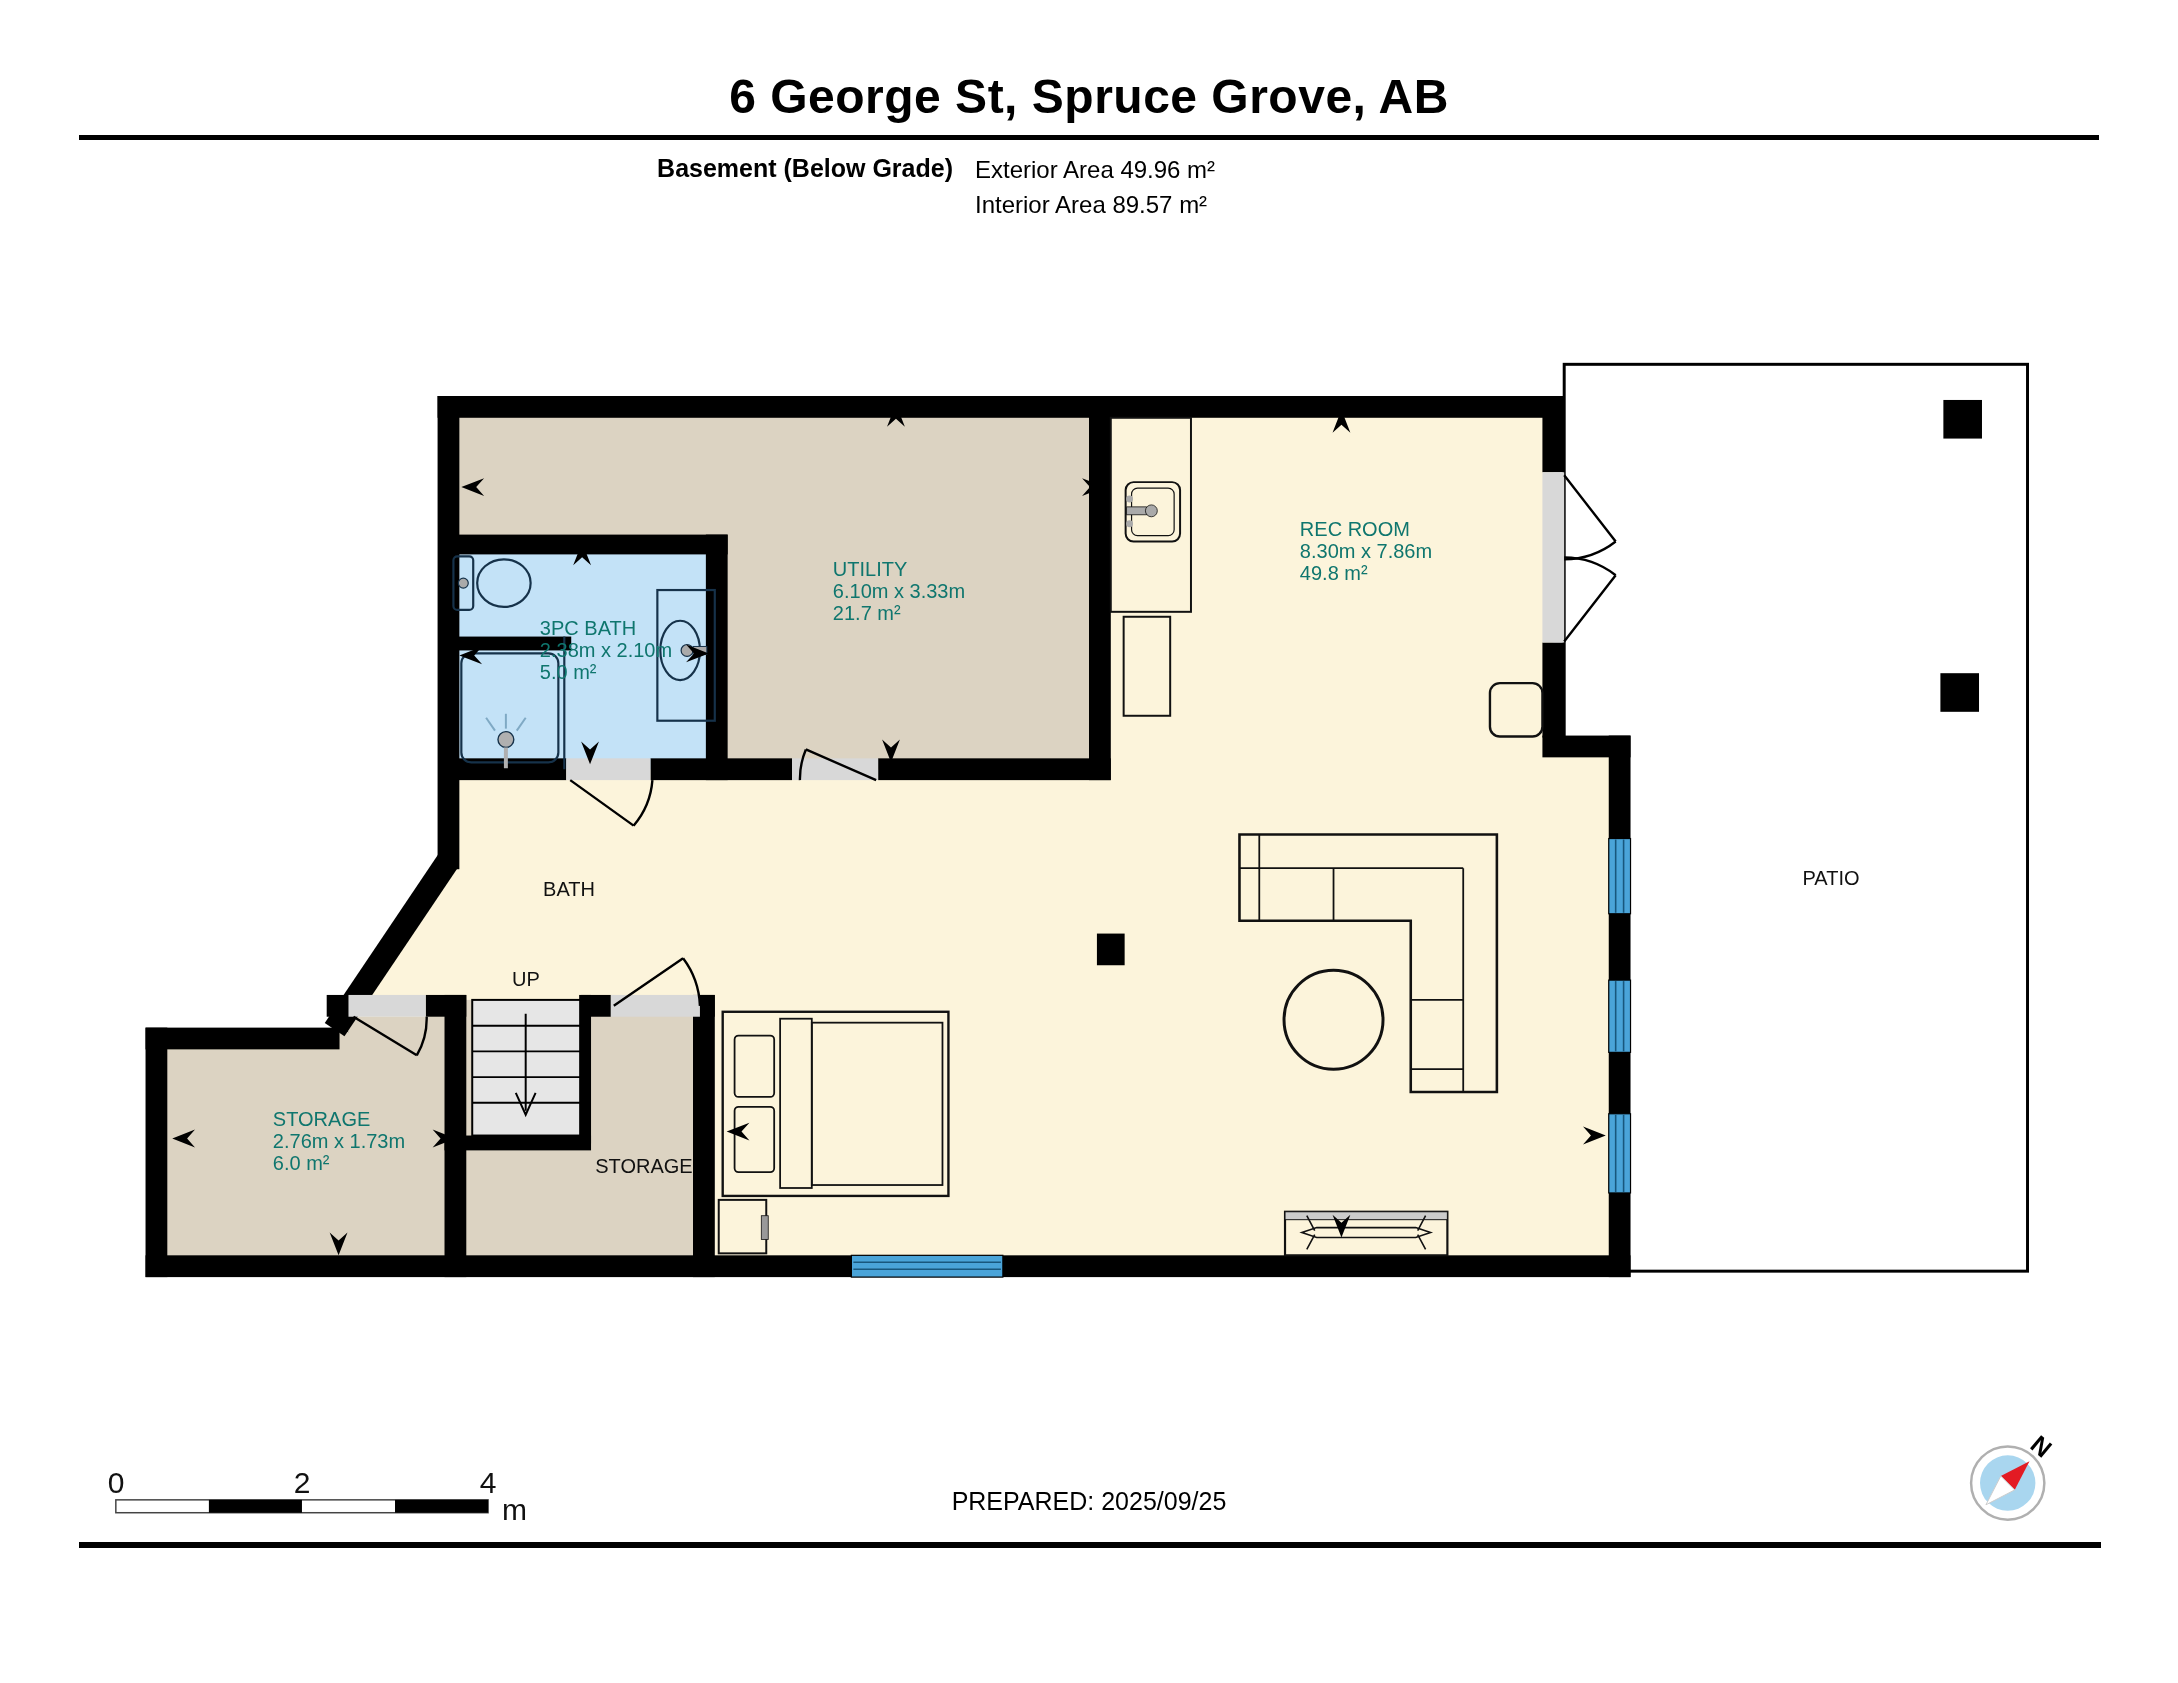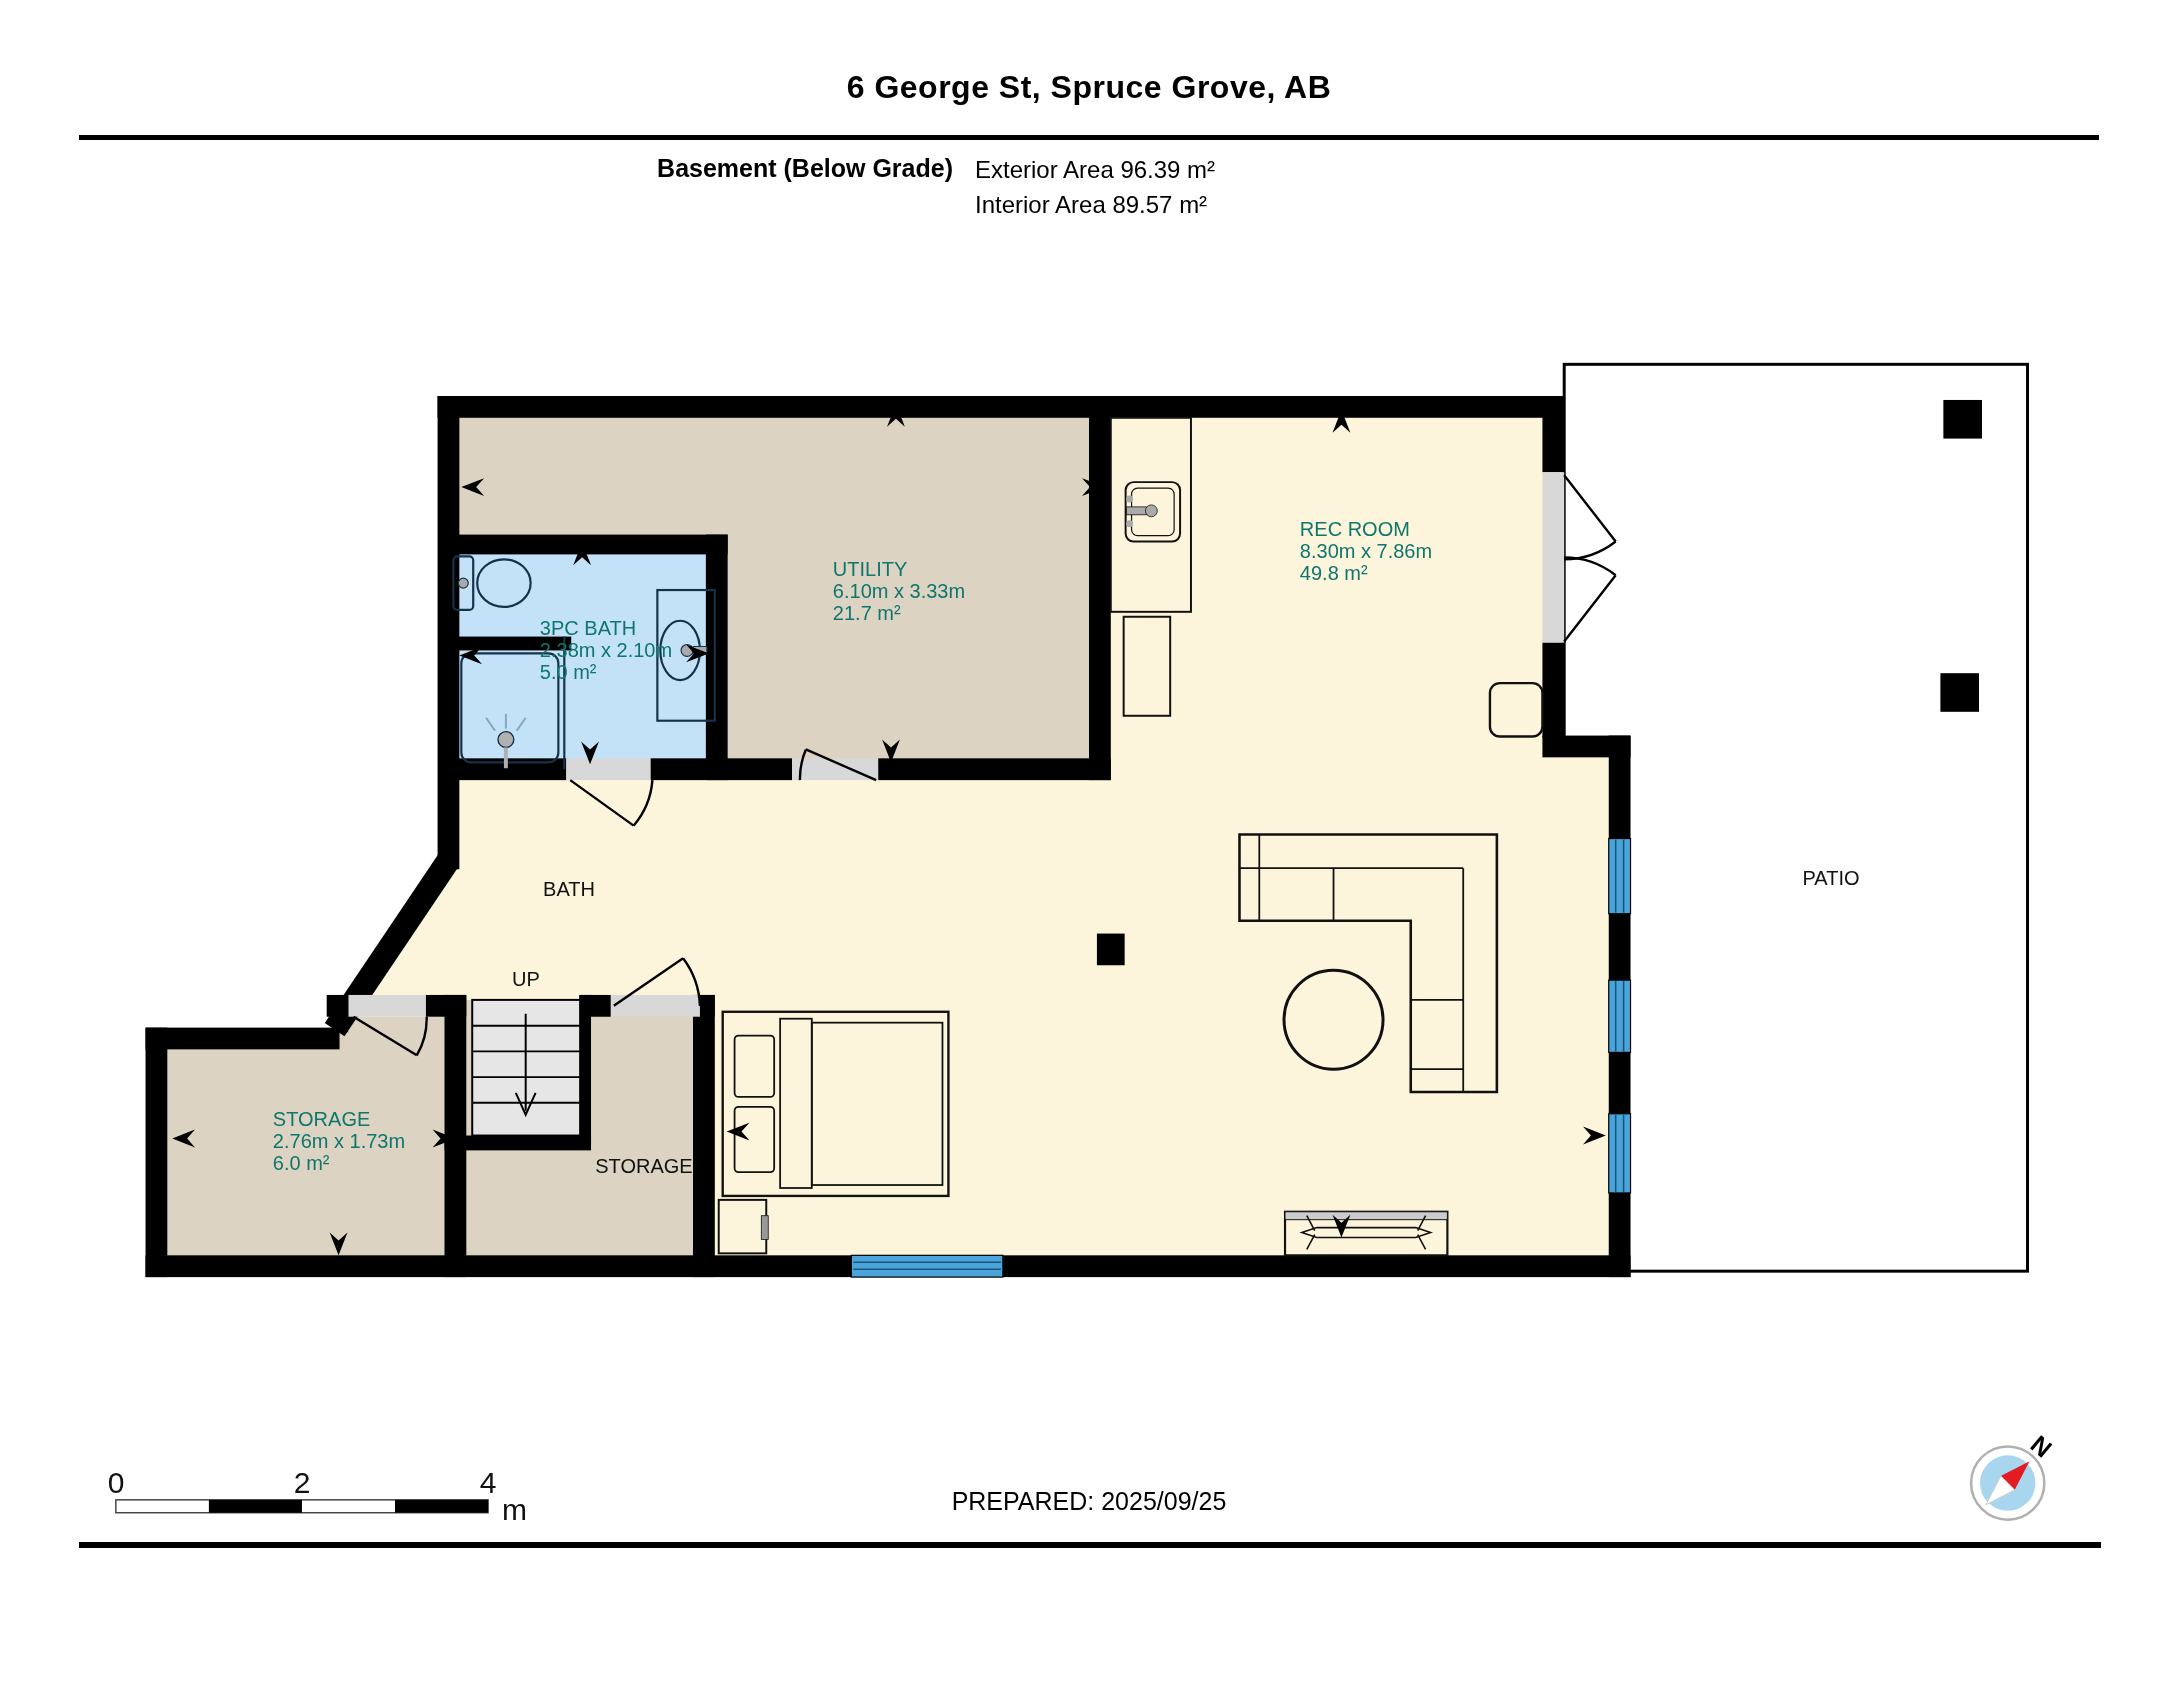--- a/index.html
+++ b/index.html
@@ -1,20 +1,20 @@
 <!DOCTYPE html>
 <html><head>
 <meta charset="utf-8">
 <style>
   html,body{margin:0;padding:0;background:#ffffff;}
   .page{position:relative;width:2178px;height:1683px;background:#ffffff;
         font-family:"Liberation Sans",sans-serif;overflow:hidden;color:#000;}
   .plan-svg{position:absolute;left:0;top:0;width:2178px;height:1683px;}
   .abs{position:absolute;}
-  .title{left:0;right:0;top:69px;text-align:center;font-size:32px;font-weight:bold;letter-spacing:0.5px;}
+  .title{left:0;right:0;top:69px;text-align:center;font-size:48px;font-weight:bold;letter-spacing:0.5px;}
   .hrule{left:79px;top:135px;width:2020px;height:5px;background:#000;}
   .frule{left:79px;top:1542px;width:2022px;height:6px;background:#000;}
   .floor-label{right:1225px;top:154px;font-size:25px;font-weight:bold;white-space:nowrap;}
   .area-line1{left:975px;top:156px;font-size:24px;white-space:nowrap;}
   .area-line2{left:975px;top:191px;font-size:24px;white-space:nowrap;}
   .room-label{position:absolute;transform:translate(-50%,-50%);text-align:left;
               font-size:20px;line-height:22px;color:#0f766e;white-space:nowrap;}
   .single{position:absolute;transform:translate(-50%,-50%);font-size:20px;color:#111;white-space:nowrap;}
   .scale-num{position:absolute;transform:translateX(-50%);font-size:30px;color:#111;}
   .scale-m{position:absolute;font-size:30px;color:#111;}
@@ -223,21 +223,21 @@
       <circle cx="2028" cy="1498" r="37" fill="#ffffff" stroke="#b0b0b0" stroke-width="2.5"></circle>
       <circle cx="2028" cy="1498" r="28" fill="#a9d6ef"></circle>
       <polygon points="2050,1476 2035,1505 2021,1491" fill="#e31b23"></polygon>
       <polygon points="2006,1520 2021,1491 2035,1505" fill="#ffffff" stroke="#cccccc" stroke-width="1"></polygon>
     </g>
   </svg>
 
   <div class="abs title">6 George St, Spruce Grove, AB</div>
   <div class="abs hrule"></div>
   <div class="abs floor-label">Basement (Below Grade)</div>
-  <div class="abs area-line1">Exterior Area 96.39 m²</div>
+  <div class="abs area-line1">Exterior Area 49.96 m²</div>
   <div class="abs area-line2">Interior Area 89.57 m²</div>
 
   <div class="room-label" style="left:899px;top:591px">
     <div>UTILITY</div>
     <div>6.10m x 3.33m</div>
     <div>21.7 m²</div>
   </div>
   <div class="room-label" style="left:1366px;top:551px">
     <div>REC ROOM</div>
     <div>8.30m x 7.86m</div>

